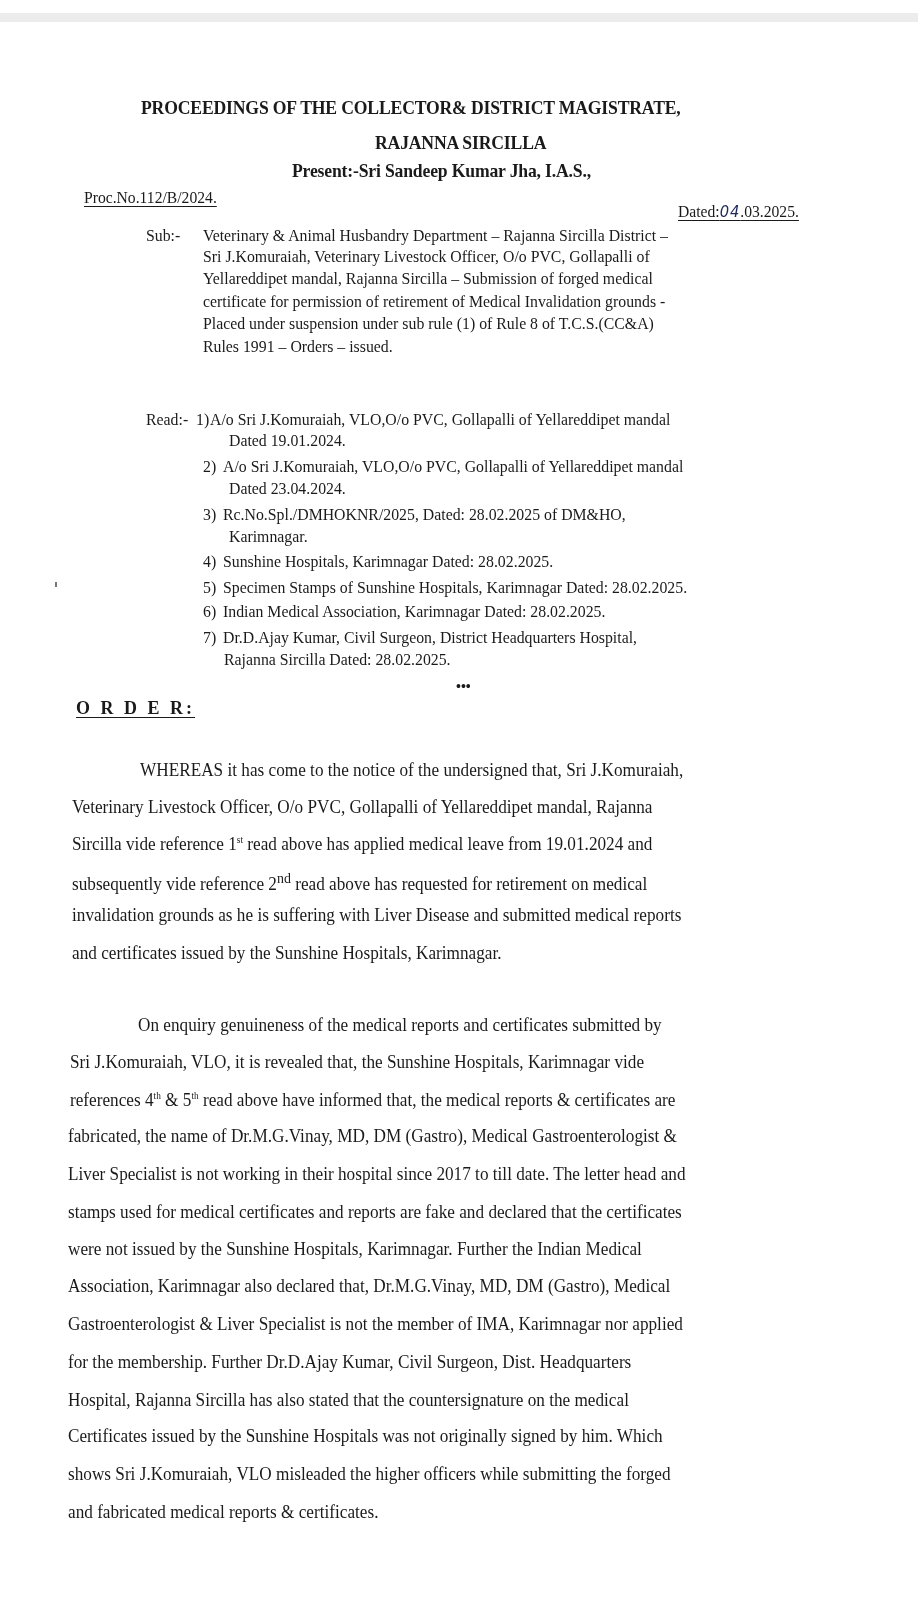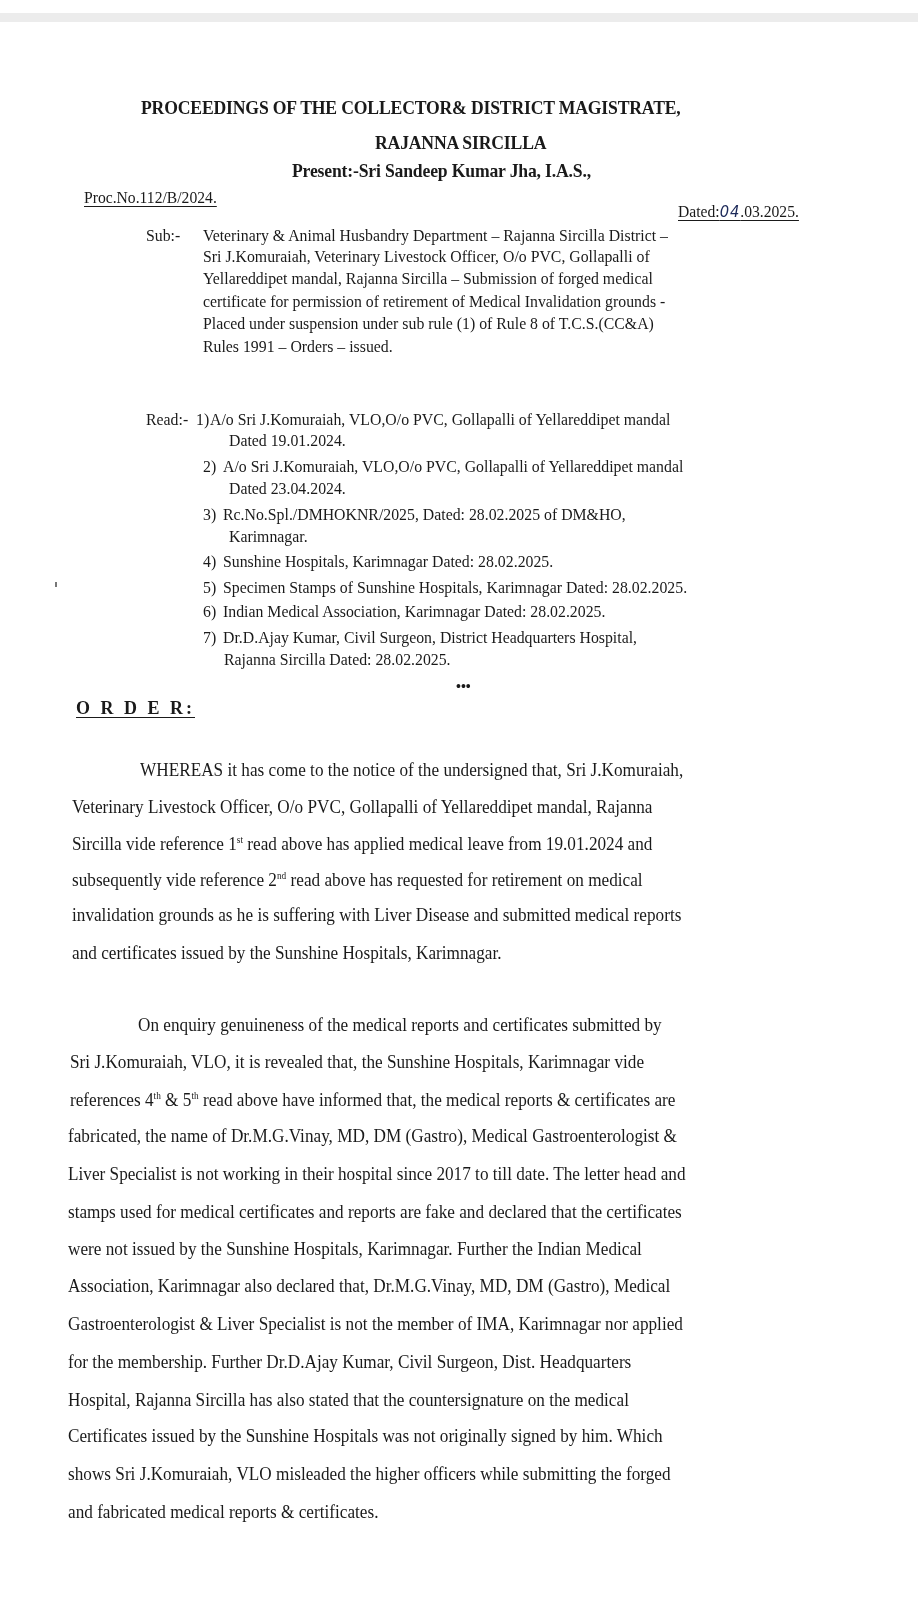--- a/index.html
+++ b/index.html
@@ -163,21 +163,21 @@
   <div class="stray-mark"></div>
 
   <div class="abs dots">•••</div>
 
   <div class="abs order-label">O R D E R:</div>
 
   <div>
     <div class="abs body-line" style="left:140px;top:748px">WHEREAS it has come to the notice of the undersigned that, Sri J.Komuraiah,</div>
     <div class="abs body-line" style="left:72px;top:785px">Veterinary Livestock Officer, O/o PVC, Gollapalli of Yellareddipet mandal, Rajanna</div>
     <div class="abs body-line" style="left:72px;top:822px"><span>Sircilla vide reference 1</span><sup style="font-size:10px">st</sup><span> read above has applied medical leave from 19.01.2024 and</span></div>
-    <div class="abs body-line" style="left:72px;top:858px"><span>subsequently vide reference 2</span><sup style="font-size:10px">nd</sup><span> read above has requested for retirement on medical</span></div>
+    <div class="abs body-line" style="left:72px;top:858px"><span>subsequently vide reference 2</span><sup style="font-size:15px">nd</sup><span> read above has requested for retirement on medical</span></div>
     <div class="abs body-line" style="left:72px;top:893px">invalidation grounds as he is suffering with Liver Disease and submitted medical reports</div>
     <div class="abs body-line" style="left:72px;top:931px">and certificates issued by the Sunshine Hospitals, Karimnagar.</div>
   </div>
 
   <div>
     <div class="abs body-line" style="left:138px;top:1003px">On enquiry genuineness of the medical reports and certificates submitted by</div>
     <div class="abs body-line" style="left:70px;top:1040px">Sri J.Komuraiah, VLO, it is revealed that, the Sunshine Hospitals, Karimnagar vide</div>
     <div class="abs body-line" style="left:70px;top:1078px"><span>references 4</span><sup style="font-size:10px">th</sup><span> &amp; 5</span><sup style="font-size:10px">th</sup><span> read above have informed that, the medical reports &amp; certificates are</span></div>
     <div class="abs body-line" style="left:68px;top:1114px">fabricated, the name of Dr.M.G.Vinay, MD, DM (Gastro), Medical Gastroenterologist &amp;</div>
     <div class="abs body-line" style="left:68px;top:1152px">Liver Specialist is not working in their hospital since 2017 to till date. The letter head and</div>

